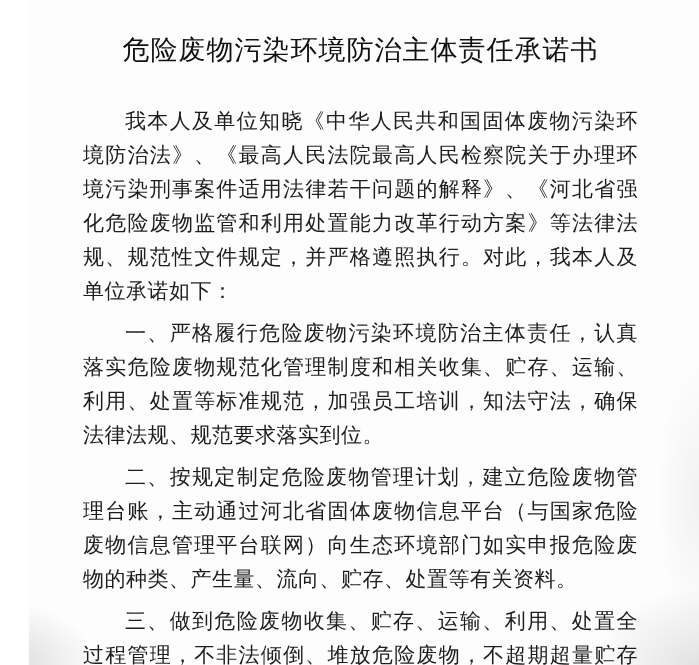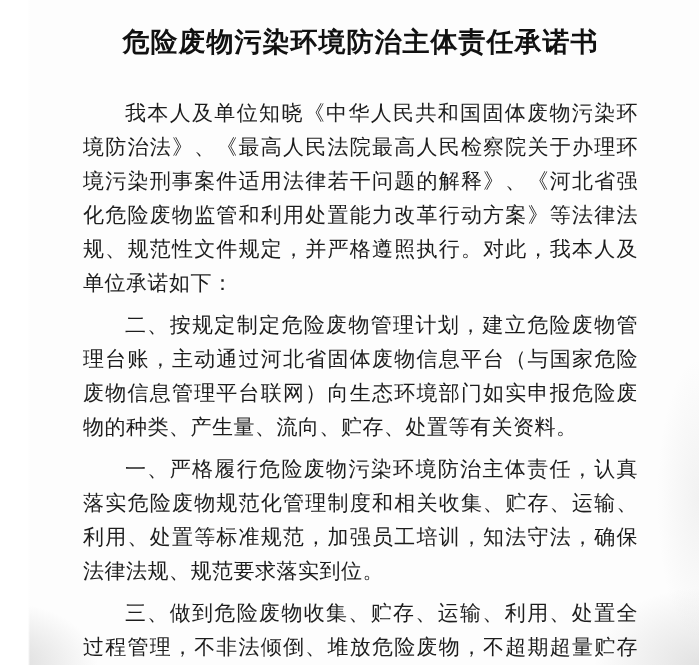--- a/index.html
+++ b/index.html
@@ -27,24 +27,24 @@
   }
   .doc {
     position: absolute;
     top: 0;
     left: 75px;
     width: 571px;
     color: #1d1d1d;
   }
   .doc-title {
     margin: 0;
-    padding-top: 24px;
+    padding-top: 32px;
     height: 50px;
     font-size: 27px;
-    font-weight: bold;
+    font-weight: normal;
     letter-spacing: 1px;
     text-align: center;
     color: #111111;
     line-height: 36px;
   }
   .doc-body {
     margin-top: 22px;
   }
   .doc-body p {
     margin: 8px;
@@ -59,18 +59,18 @@
   }
 </style>
 </head>
 <body>
 
 <div class="photo-page">
   <div class="doc">
     <h1 class="doc-title">危险废物污染环境防治主体责任承诺书</h1>
     <div class="doc-body">
       <p>我本人及单位知晓《中华人民共和国固体废物污染环境防治法》、《最高人民法院最高人民检察院关于办理环境污染刑事案件适用法律若干问题的解释》、《河北省强化危险废物监管和利用处置能力改革行动方案》等法律法规、规范性文件规定，并严格遵照执行。对此，我本人及单位承诺如下：</p>
+      <p>一、严格履行危险废物污染环境防治主体责任，认真落实危险废物规范化管理制度和相关收集、贮存、运输、利用、处置等标准规范，加强员工培训，知法守法，确保法律法规、规范要求落实到位。</p>
       <p>二、按规定制定危险废物管理计划，建立危险废物管理台账，主动通过河北省固体废物信息平台（与国家危险废物信息管理平台联网）向生态环境部门如实申报危险废物的种类、产生量、流向、贮存、处置等有关资料。</p>
-      <p>一、严格履行危险废物污染环境防治主体责任，认真落实危险废物规范化管理制度和相关收集、贮存、运输、利用、处置等标准规范，加强员工培训，知法守法，确保法律法规、规范要求落实到位。</p>
       <p>三、做到危险废物收集、贮存、运输、利用、处置全过程管理，不非法倾倒、堆放危险废物，不超期超量贮存危险废物，不将危险废物提供或委托给无危险废物经营资质的单位或其他生产经营者，严防危险废物污染环境。</p>
     </div>
   </div>
 </div>
 
 </body></html>

